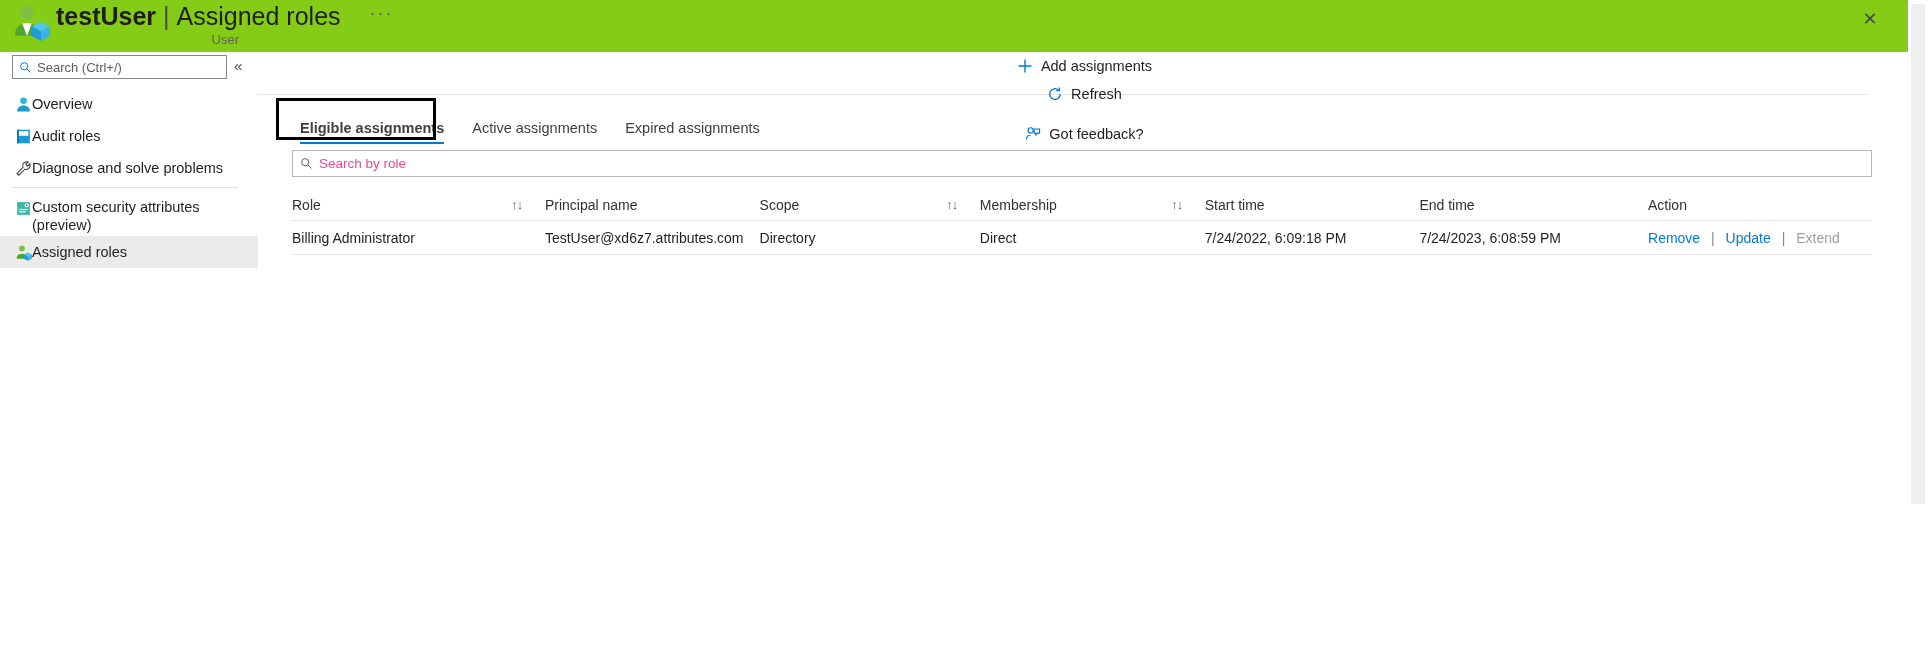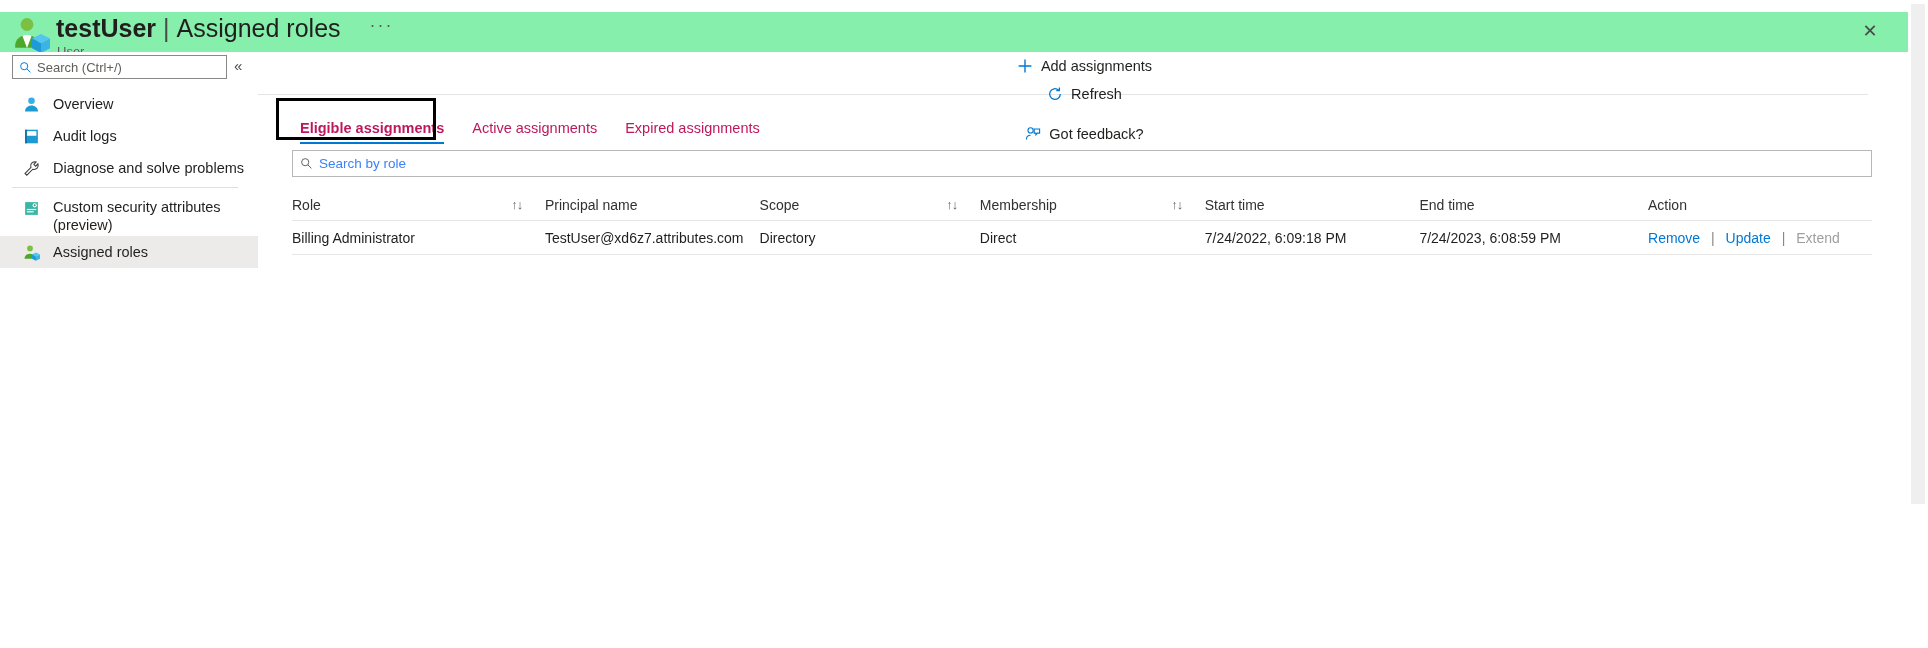--- a/index.html
+++ b/index.html
@@ -7,22 +7,23 @@
     margin: 0; padding: 0;
     width: 1928px; height: 648px;
     background: #ffffff;
     font-family: "Liberation Sans", sans-serif;
     color: #201f1e;
     overflow: hidden;
   }
 
   
   .header {
-    position: absolute; left: 0; top: 12px; width: 1928px; height: 52px;
-    background: #86efac;
+    position: absolute; left: 0; top: 0; width: 1928px; height: 52px;
+    background: #84cc16;
+    text-align: center;
   }
   .avatar {
     position: absolute; left: 10px; top: 2px; width: 42px; height: 42px;
   }
   .title-wrap {
     position: absolute; left: 56px; top: 1px;
   }
   .title-line {
     display: flex; align-items: baseline; gap: 7px;
     font-size: 25px; line-height: 30px; color: #201f1e; white-space: nowrap;
@@ -70,21 +71,21 @@
   }
   .nav-search .mag { width: 13px; height: 13px; flex: 0 0 auto; }
   .nav-search-text { font-size: 13px; color: #605e5c; }
   .collapse-btn {
     position: absolute; left: 234px; top: 6px;
     font-size: 15px; color: #4c4a48; cursor: pointer; line-height: 1;
   }
 
   .nav-item {
     height: 32px; display: flex; align-items: center;
-    padding-left: 23px; gap: 13px; cursor: pointer; font-size: 14.5px;
+    padding-left: 15px; cursor: pointer; font-size: 14.5px;
     color: #201f1e; width: 258px;
   }
   .nav-item.selected { background: #edebe9; }
   .nav-item .ico { width: 17px; height: 17px; flex: 0 0 auto; }
   .nav-item.two-line { height: 42px; align-items: flex-start; padding-top: 4px; }
   .nav-item.two-line .ico { margin-top: 2px; }
   .nav-label { line-height: 18px; }
 
   .nav-group {
     font-size: 14.5px; font-weight: 600; color: #201f1e;
@@ -117,42 +118,42 @@
   .cmdbar-underline {
     height: 1px; background: #e5e5e5; margin-left: 0; width: 1610px;
   }
 
   
   .tabs {
     display: flex; align-items: flex-end; padding-left: 28px;
     height: 46px; gap: 0; margin-top: 3px;
   }
   .tab {
-    position: relative; font-size: 14.5px; color: #be185d;
+    position: relative; font-size: 14.5px; color: #404040;
     padding: 0 14px 8px 14px; cursor: pointer; white-space: nowrap;
   }
   .tab.active { font-weight: 600; }
   .tab.active .tab-underline {
     position: absolute; left: 14px; right: 14px; bottom: 0;
     height: 2px; background: #0078d4;
   }
   .tab-highlight {
     position: absolute; left: 276px; top: 98px;
     width: 160px; height: 42px;
     border: 3px solid #000000; pointer-events: none;
   }
 
   
   .role-search {
     margin: 6px 0 0 34px; width: 1580px; height: 27px;
     border: 1px solid #b9b7b5; background: #fff;
     display: flex; align-items: center; padding-left: 7px; gap: 6px;
   }
   .role-search .mag { width: 13px; height: 13px; flex: 0 0 auto; }
-  .role-search-text { font-size: 13.5px; color: #3b82f6; }
+  .role-search-text { font-size: 13.5px; color: #ec4899; }
 
   
   .table { margin-left: 34px; width: 1580px; margin-top: 12px; }
   .trow {
     display: flex; align-items: center; height: 34px;
     font-size: 14px; color: #201f1e;
     border-bottom: 1px solid #e8e6e4;
   }
   .trow.head { color: #323130; height: 32px; }
   .c-role   { width: 235px; }
@@ -231,21 +232,21 @@
     </svg>
     <span class="nav-label">Overview</span>
   </div>
 
   <div class="nav-item">
     <svg class="ico" viewBox="0 0 16 16">
       <rect x="2" y="1.6" width="12" height="12.8" fill="#1d9bd1"></rect>
       <rect x="3.4" y="3" width="9.2" height="4.3" fill="#ffffff"></rect>
       <rect x="2" y="1.6" width="1.6" height="12.8" fill="#0f6fa8"></rect>
     </svg>
-    <span class="nav-label">Audit logs</span>
+    <span class="nav-label">Audit roles</span>
   </div>
 
 
   <div class="nav-item">
     <svg class="ico" viewBox="0 0 16 16">
       <path d="M11.1 1.6a3.9 3.9 0 0 0-3.6 5.4L1.9 12.6l1.7 1.7 5.6-5.6a3.9 3.9 0 0 0 4.9-5.1l-2.2 2.2-1.7-1.7 2.2-2.2a3.9 3.9 0 0 0-1.3-.3z" fill="none" stroke="#3c3c3c" stroke-width="1"></path>
     </svg>
     <span class="nav-label">Diagnose and solve problems</span>
   </div>
 

